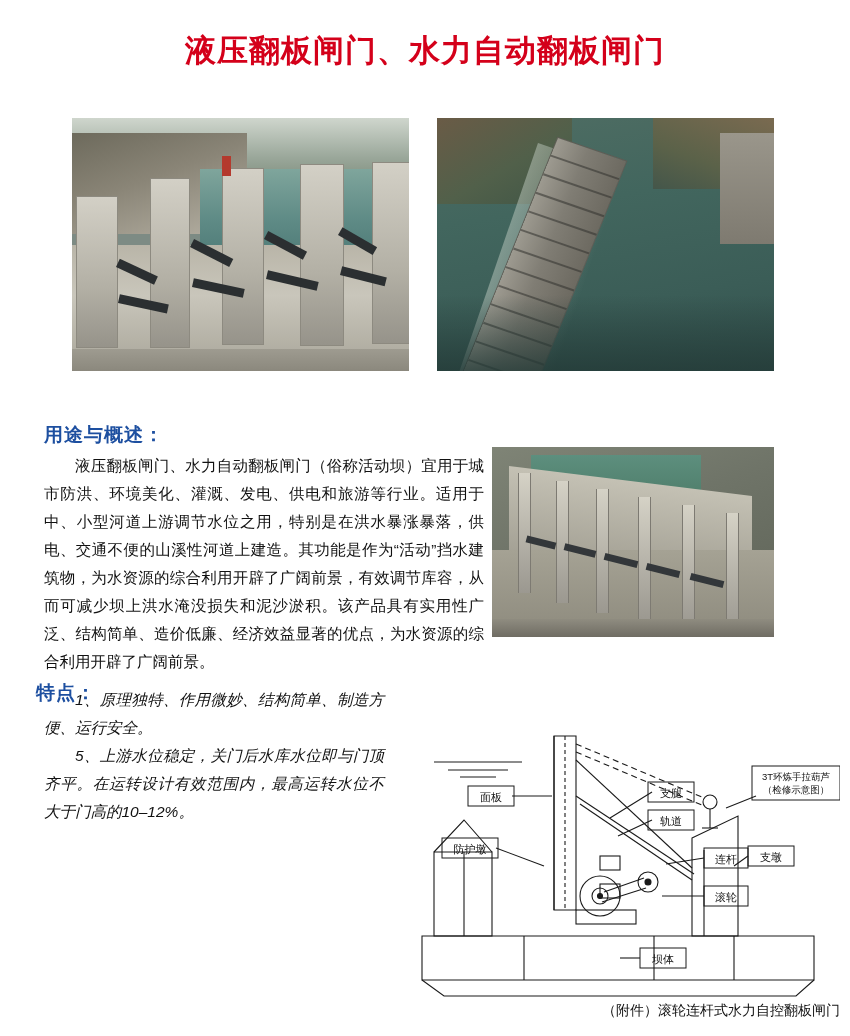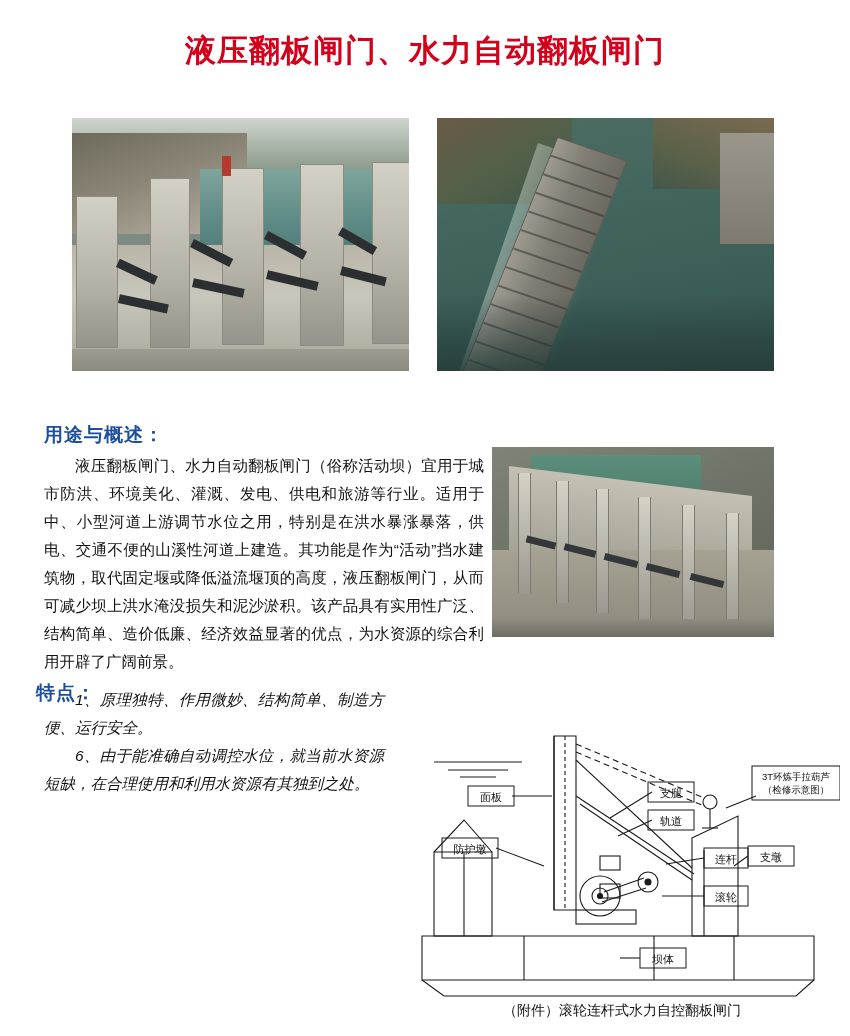--- a/index.html
+++ b/index.html
@@ -203,21 +203,21 @@
     left: 404px;
     top: 700px;
     width: 436px;
     height: 310px;
   }
   .drawing-caption {
     position: absolute;
     left: 404px;
     top: 1002px;
     width: 436px;
-    text-align: center;
+    text-align: right;
     font-size: 14px;
     color: #111;
   }
   svg text {
     font-family: "Liberation Sans", sans-serif;
   }
 </style>
 </head>
 <body>
 
@@ -287,26 +287,26 @@
   <div class="p3-pier" style="left:234px;top:66px; height:118px;"></div>
   <div class="p3-gate" style="left:34px; top:92px; width:30px;height:7px;transform:rotate(14deg);"></div>
   <div class="p3-gate" style="left:72px; top:100px;width:32px;height:7px;transform:rotate(14deg);"></div>
   <div class="p3-gate" style="left:112px;top:110px;width:34px;height:7px;transform:rotate(14deg);"></div>
   <div class="p3-gate" style="left:154px;top:120px;width:34px;height:7px;transform:rotate(14deg);"></div>
   <div class="p3-gate" style="left:198px;top:130px;width:34px;height:7px;transform:rotate(14deg);"></div>
   <div style="position:absolute;left:0;bottom:0;width:100%;height:18px;background:linear-gradient(180deg,#8f8c80,#6f6c63);"></div>
 </div>
 
 <div class="section-head" id="head-usage">用途与概述：</div>
-<div class="body-text" id="usage-text">液压翻板闸门、水力自动翻板闸门（俗称活动坝）宜用于城市防洪、环境美化、灌溉、发电、供电和旅游等行业。适用于中、小型河道上游调节水位之用，特别是在洪水暴涨暴落，供电、交通不便的山溪性河道上建造。其功能是作为“活动”挡水建筑物，取代固定堰或降低溢流堰顶的高度，液压翻板闸门，从而可减少坝上洪水淹没损失和泥沙淤积。该产品具有实用性广泛、结构简单、造价低廉、经济效益显著的优点，为水资源的综合利用开辟了广阔前景。</div>
+<div class="body-text" id="usage-text">液压翻板闸门、水力自动翻板闸门（俗称活动坝）宜用于城市防洪、环境美化、灌溉、发电、供电和旅游等行业。适用于中、小型河道上游调节水位之用，特别是在洪水暴涨暴落，供电、交通不便的山溪性河道上建造。其功能是作为“活动”挡水建筑物，为水资源的综合利用开辟了广阔前景，有效调节库容，从而可减少坝上洪水淹没损失和泥沙淤积。该产品具有实用性广泛、结构简单、造价低廉、经济效益显著的优点，为水资源的综合利用开辟了广阔前景。</div>
 
 <div class="section-head" id="head-features">特点：</div>
 <div class="body-text" id="features-list">
   <p>1、原理独特、作用微妙、结构简单、制造方便、运行安全。</p>
-  <p>6、由于能准确自动调控水位，就当前水资源短缺，在合理使用和利用水资源有其独到之处。</p>
+  <p>5、上游水位稳定，关门后水库水位即与门顶齐平。在运转设计有效范围内，最高运转水位不大于门高的10–12%。</p>
 </div>
 
 <div class="drawing-wrap">
   <svg viewBox="0 0 436 310" width="436" height="310">
     <g fill="none" stroke="#1a1a1a" stroke-width="1.1">
 
       <line x1="30" y1="62" x2="118" y2="62"></line>
       <line x1="44" y1="70" x2="104" y2="70"></line>
       <line x1="56" y1="77" x2="92" y2="77"></line>
 

